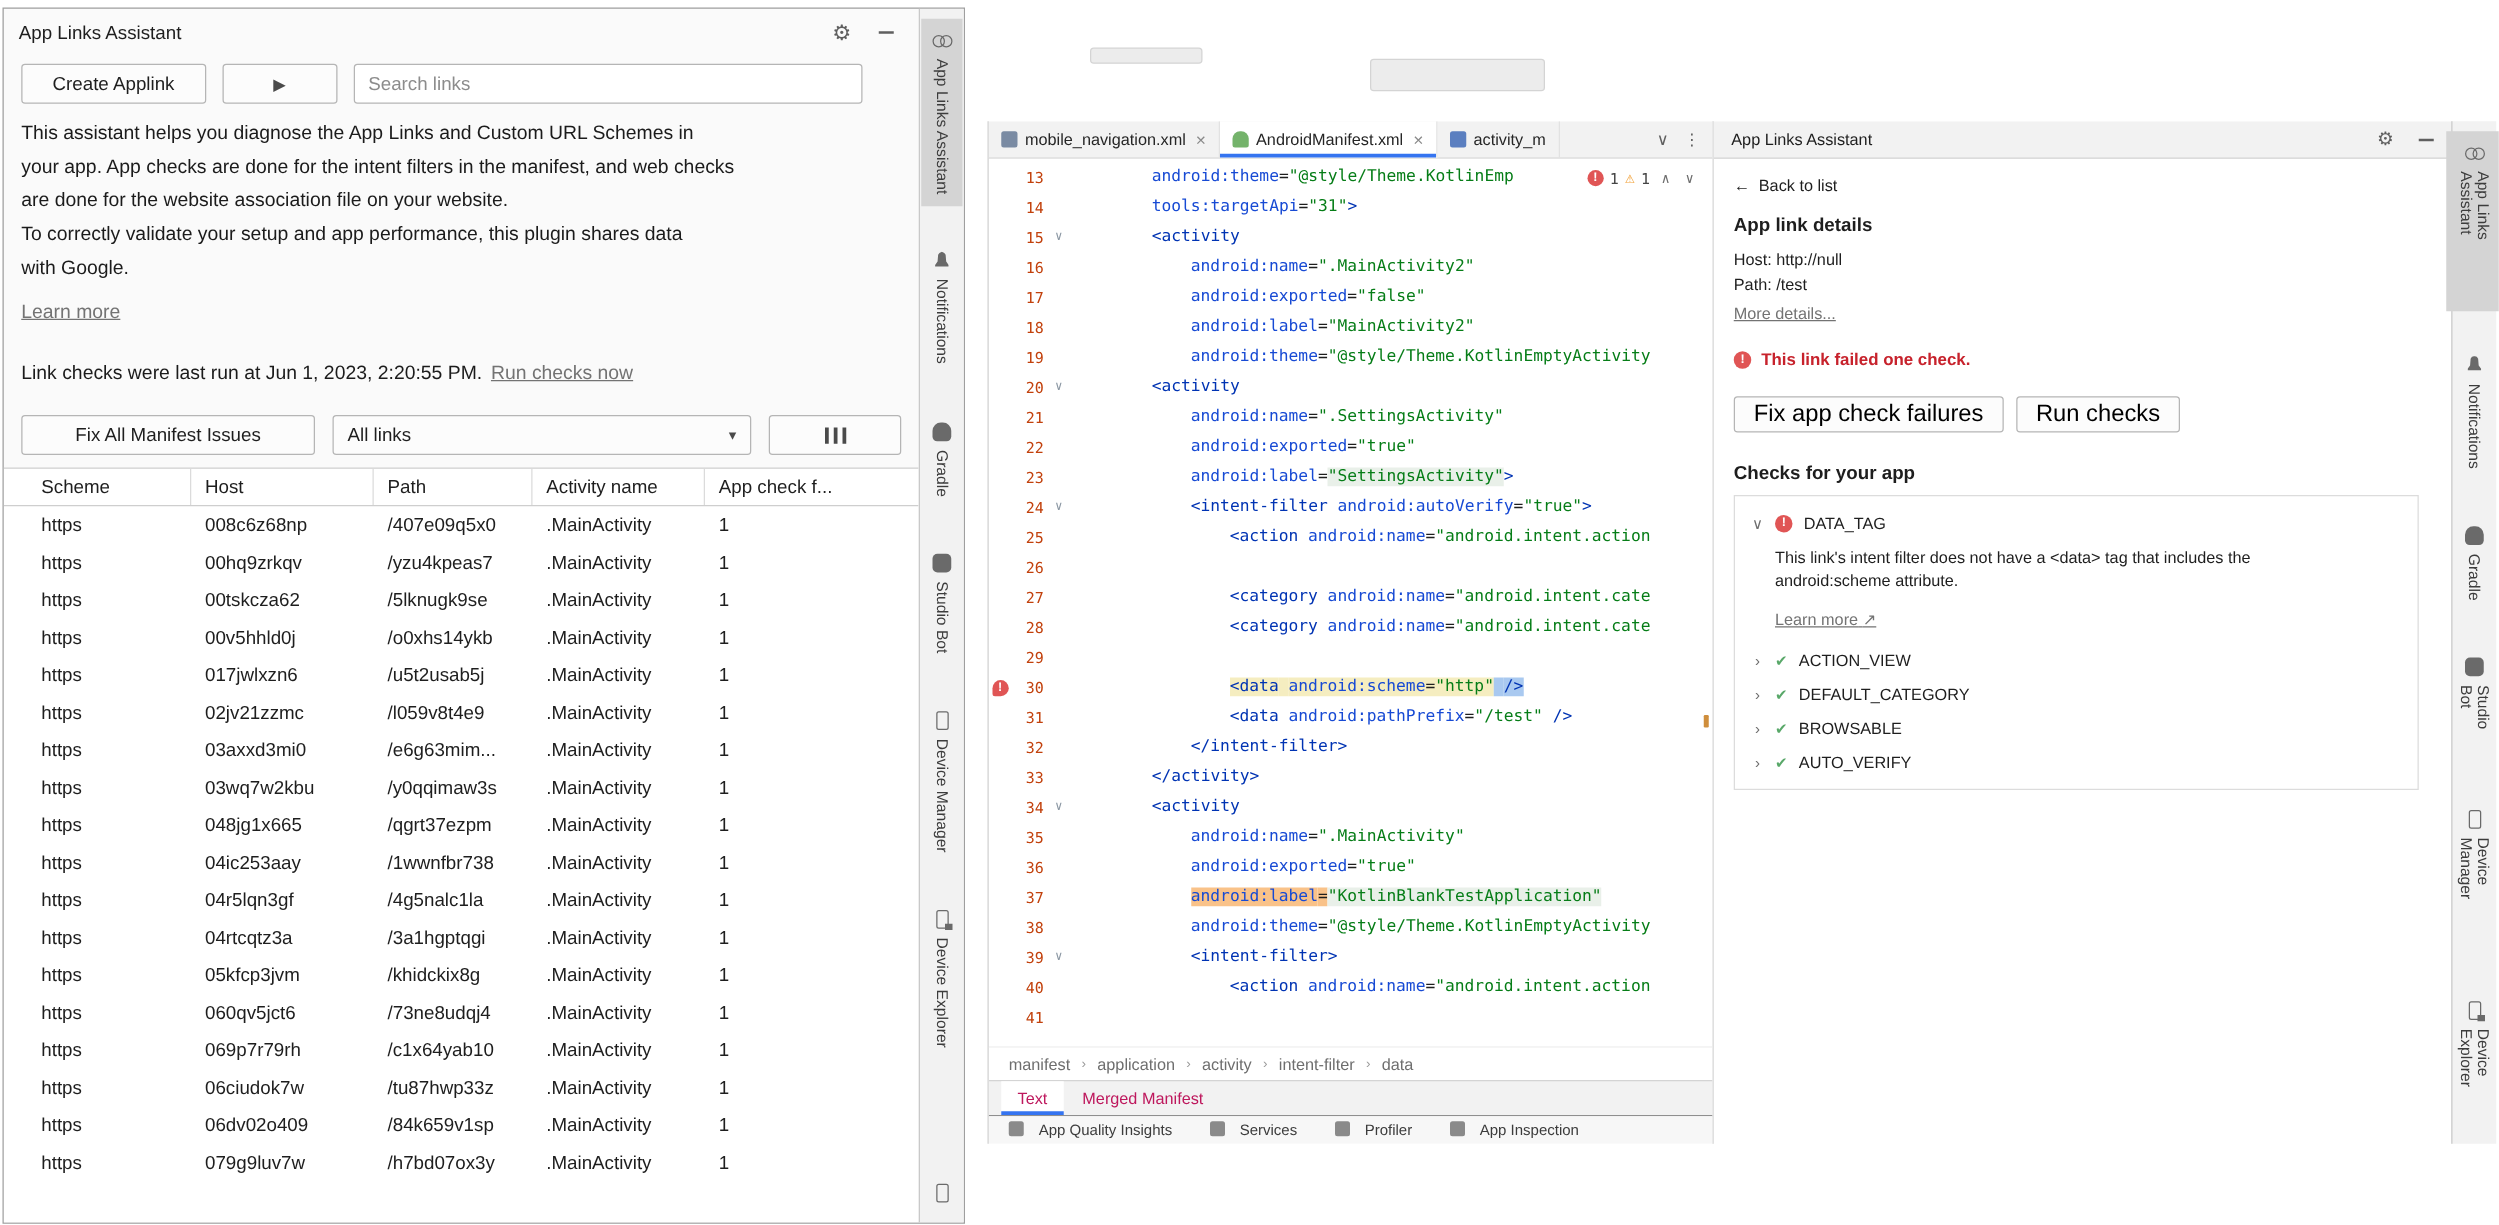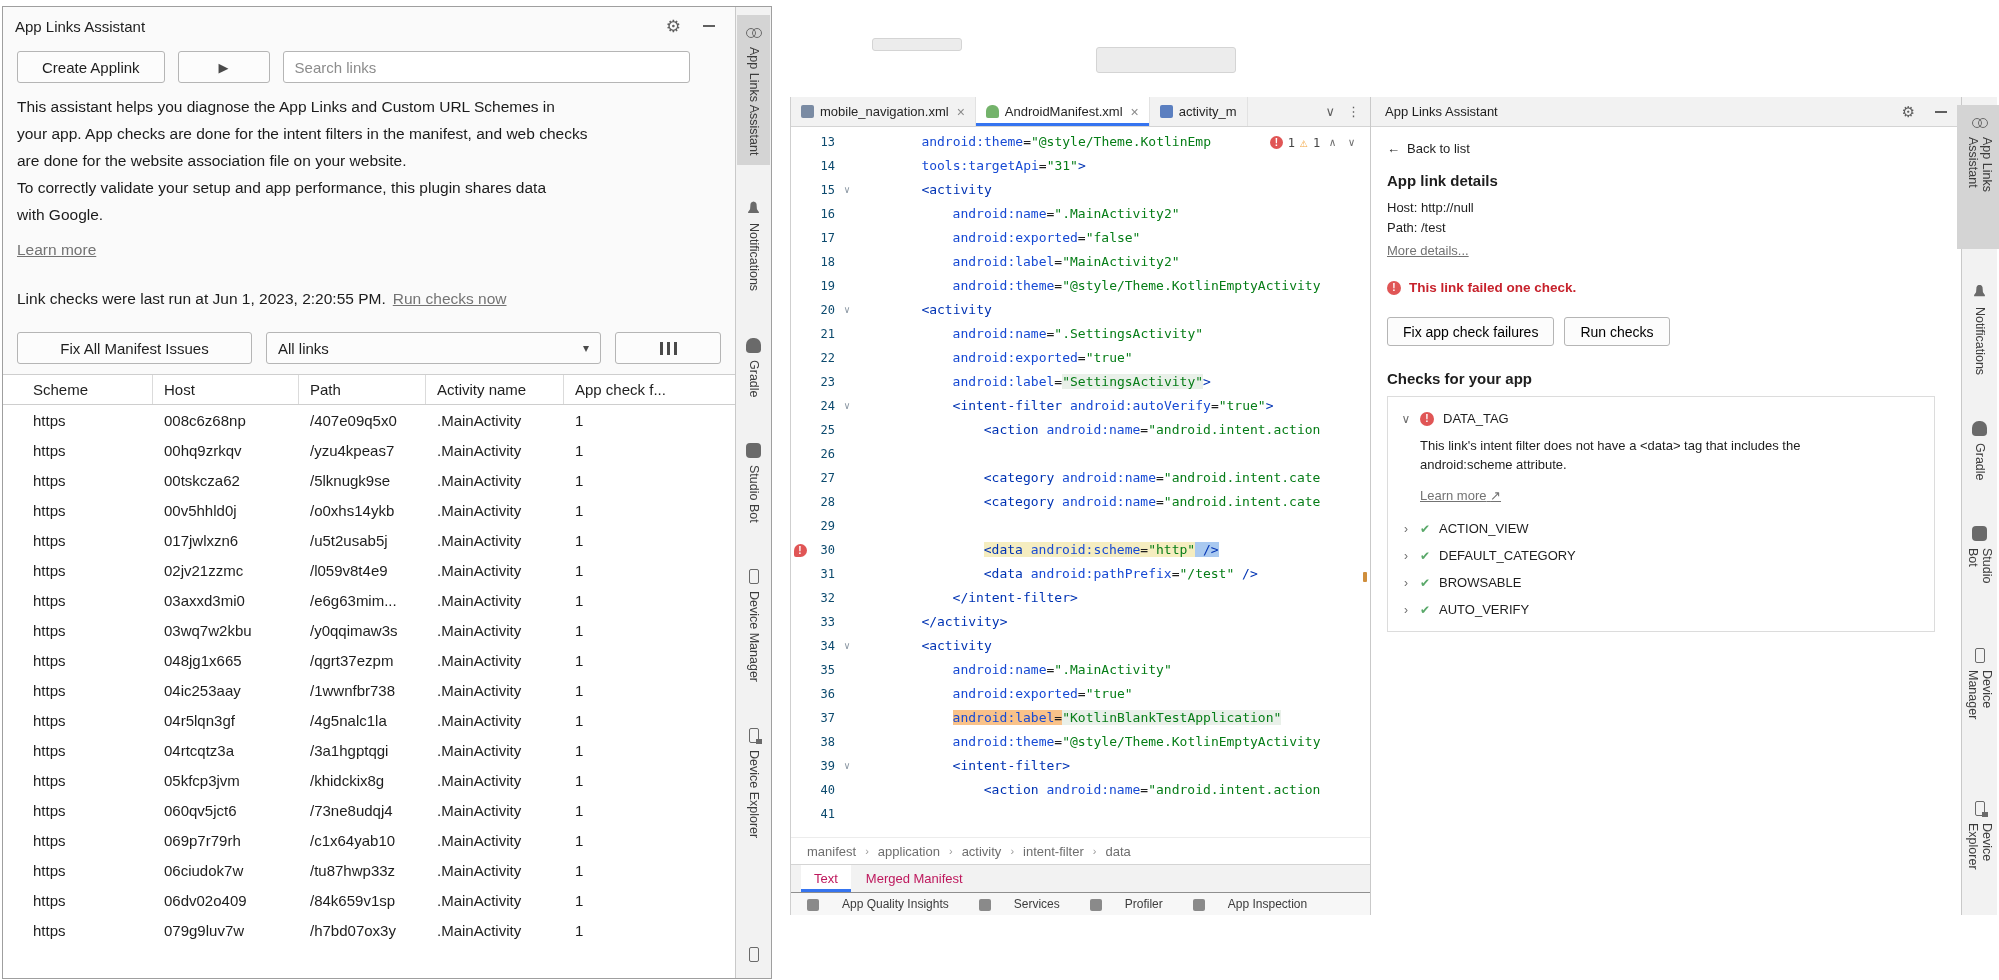--- a/index.html
+++ b/index.html
@@ -77,21 +77,21 @@
   .ticon-manifest { background:#74b36b; border-radius:6px 6px 2px 2px; }
   .ticon-layout { background:#5b7fc0; }
   .tab-close { color:#8a8a8a; font-size:14px; margin-left:2px; cursor:pointer; }
   .tab-bar-end { margin-left:auto; display:flex; align-items:center; gap:12px; padding:0 10px; color:#5f5f5f; font-size:13px; }
   .tab-bar-end span { cursor:pointer; }
 
   .code-area { flex:1; background:#fff; font-family:"DejaVu Sans Mono",monospace; font-size:13px; position:relative; overflow:hidden; padding-top:3px; }
   .cl { display:flex; height:24px; line-height:24px; }
   .gut-ic { width:18px; text-align:center; flex:0 0 auto; }
   .err-dot { display:inline-block; width:13px; height:13px; background:#e05555; border-radius:50% 50% 50% 2px; color:#fff; font-size:10px; line-height:13px; text-align:center; font-family:"Liberation Sans",sans-serif; font-weight:bold; }
-  .ln { width:26px; text-align:right; color:#0c4a6e; font-size:12px; flex:0 0 auto; }
+  .ln { width:26px; text-align:right; color:#c2410c; font-size:12px; flex:0 0 auto; }
   .fold { width:24px; text-align:center; color:#8b97a3; font-size:10px; flex:0 0 auto; cursor:pointer; }
   .ct { white-space:pre; flex:1; overflow:hidden; }
   .tk-t { color:#0033b3; }
   .tk-a { color:#174ad4; }
   .tk-v { color:#067d17; }
   .tk-p { color:#1e1e1e; }
   .bg-y { background:#f5edc0; }
   .bg-b { background:#a9c9f0; }
   .bg-o { background:#f9c289; }
   .bg-g { background:#e9f0e9; }
@@ -104,37 +104,37 @@
 
   .breadcrumbs { height:27px; display:flex; align-items:center; gap:9px; padding:0 16px; font-size:13px; color:#6e6e6e; background:#fff; border-top:1px solid #ececec; flex:0 0 auto; }
   .breadcrumbs span { cursor:pointer; }
   .bc-sep { color:#9a9a9a; font-size:11px; cursor:default; }
 
   .bottom-tabs { height:29px; background:#f2f2f2; border-top:1px solid #d4d4d4; border-bottom:1px solid #8f8f8f; display:flex; align-items:stretch; padding-left:10px; gap:2px; flex:0 0 auto; }
   .btab { display:flex; align-items:center; padding:0 13px; font-size:13px; color:#be185d; cursor:pointer; }
   .btab.active { background:#fff; box-shadow:inset 0 -3px 0 #3574f0; }
 
   .cutoff-bar { height:22px; background:#f7f7f7; display:flex; align-items:flex-start; gap:30px; padding:4px 0 0 16px; overflow:hidden; font-size:12px; color:#3c3c3c; flex:0 0 auto; }
-  .cb-item { display:flex; gap:23px; align-items:flex-end; cursor:pointer; white-space:nowrap; }
+  .cb-item { display:flex; gap:12px; align-items:flex-start; cursor:pointer; white-space:nowrap; }
   .cb-icon { width:12px; height:12px; background:#8a8a8a; border-radius:2px; }
 
   
   .assistant { width:590px; display:flex; flex-direction:column; background:#fff; overflow:hidden; }
   .as-header { height:30px; background:#f2f2f2; border-bottom:1px solid #d4d4d4; display:flex; align-items:center; padding:0 14px; font-size:13px; flex:0 0 auto; }
   .as-header .hdr-icons { margin-right:0; gap:20px; }
   .as-header .gear { font-size:15px; }
   .as-body { padding:14px 16px; font-size:13px; }
   .back-link { display:flex; gap:7px; align-items:center; font-size:13px; color:#1e1e1e; margin-bottom:16px; cursor:pointer; }
   .as-h1 { font-size:15px; font-weight:bold; margin-bottom:9px; }
   .as-line { line-height:20px; }
   .more-details { margin:5px 0 22px; }
   .failed-row { display:flex; gap:8px; align-items:center; color:#c7222c; font-weight:bold; font-size:13.5px; margin-bottom:22px; }
   .err-circle { width:14px; height:14px; border-radius:50%; background:#e05555; color:#fff; font-size:10px; line-height:14px; text-align:center; font-weight:bold; flex:0 0 auto; font-family:"Liberation Sans",sans-serif; }
   .as-buttons { display:flex; gap:10px; margin-bottom:24px; }
-  .as-btn { height:29px; border:1px solid #b5b5b5; border-radius:3px; background:#fcfcfc; font-size:14px; padding:0 15px; display:inline-flex; align-items:center; font-family:inherit; cursor:pointer; }
+  .as-btn { height:29px; border:1px solid #b5b5b5; border-radius:3px; background:#fcfcfc; font-size:19px; padding:0 15px; display:inline-flex; align-items:center; font-family:inherit; cursor:pointer; }
   .checks-desc { line-height:19px; max-width:475px; margin-bottom:13px; }
   .checks-box { border:1px solid #dcdcdc; background:#fff; padding:8px 0; width:548px; }
   .check-row { display:flex; gap:9px; align-items:center; padding:6px 13px; font-size:13px; cursor:pointer; }
   .chev { color:#6e6e6e; font-size:12px; width:10px; text-align:center; flex:0 0 auto; }
   .check-ok { color:#59a869; font-size:12px; flex:0 0 auto; }
   .check-msg { padding:4px 14px 4px 32px; line-height:19px; max-width:500px; }
   .learnmore-row { padding:10px 14px 12px 32px; }
   .nolu { text-decoration:none; }
 </style>
 </head>

